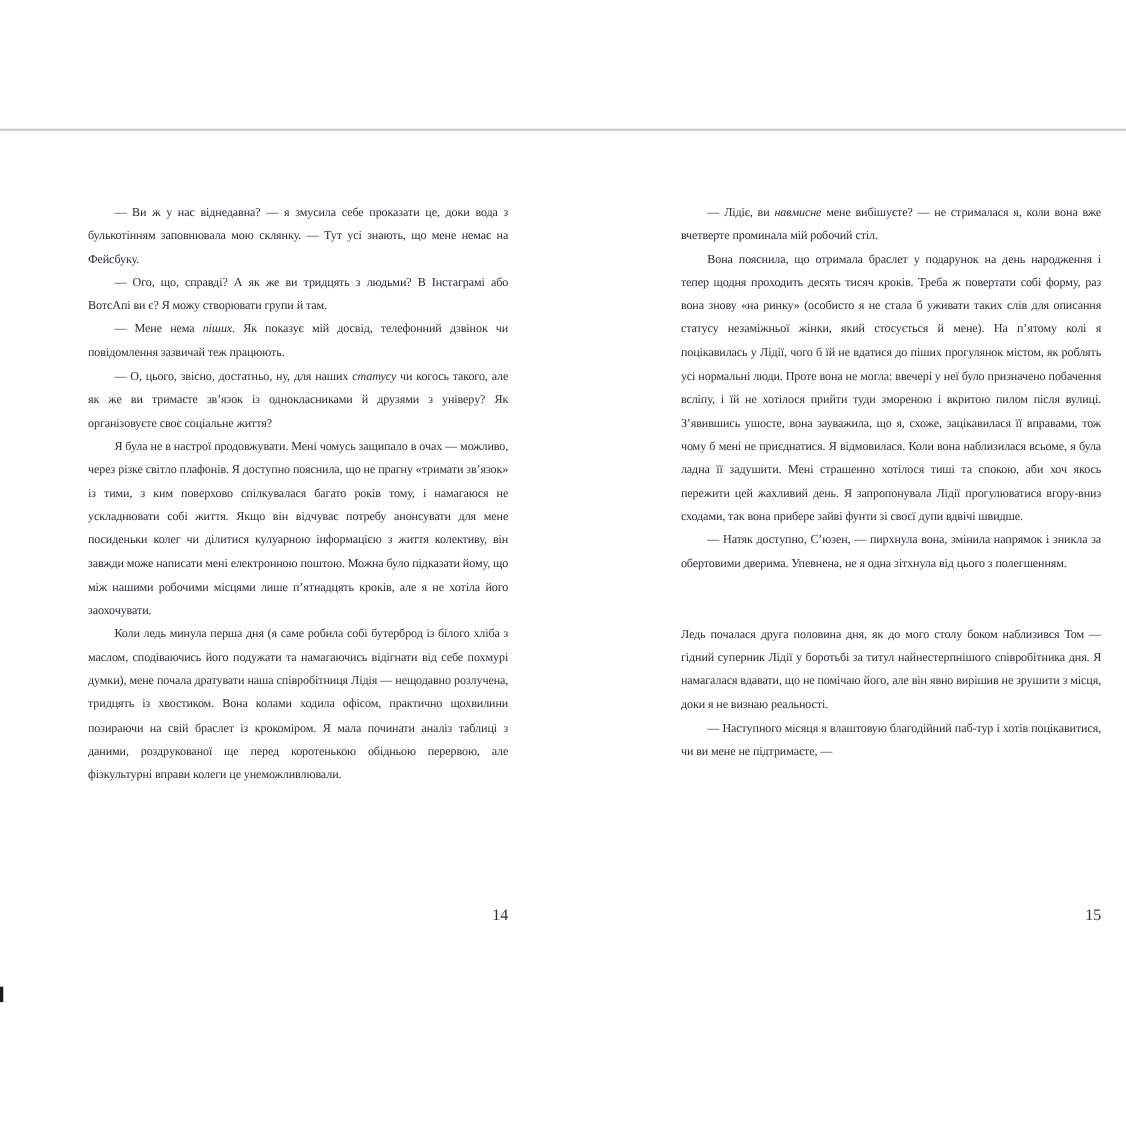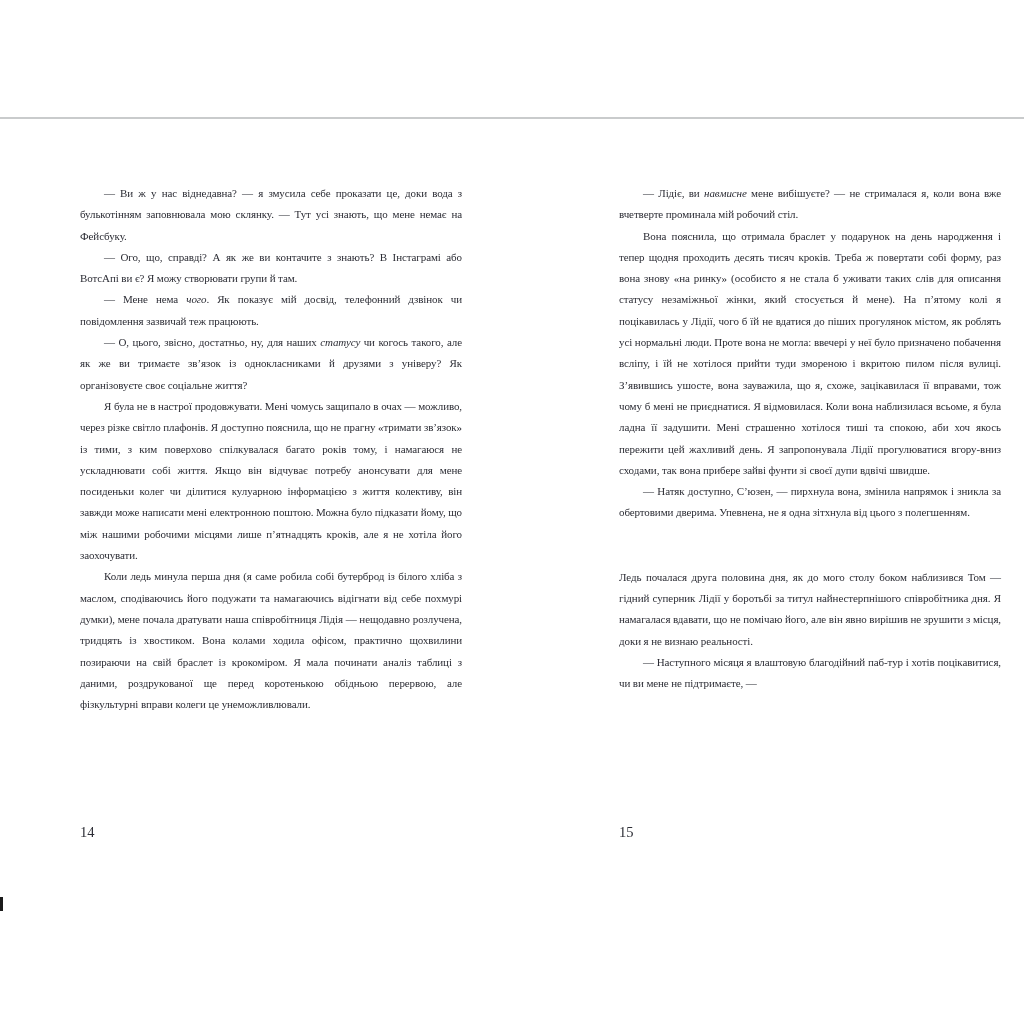--- a/index.html
+++ b/index.html
@@ -38,36 +38,36 @@
     line-height:21.3px;
     color:var(--text);
     text-align:justify;
     letter-spacing:-0.1px;
   }
   .text-block p.indent{text-indent:24px;}
   .text-block p.section-break{margin-top:43px;}
   .text-block em{font-style:italic;}
   .page-number{
     position:absolute;left:0;right:0;top:641px;
-    text-align:left;
+    text-align:right;
     font-size:14.5px;
     color:var(--text);
   }
 </style>
 </head>
 <body>
 
 <div class="top-rule"></div>
 <div class="edge-mark"></div>
 
 <section class="page page-left">
   <div class="text-block">
       <p class="indent"><span>— Ви ж у нас віднедавна? — я змусила себе проказати це, доки вода з булькотінням заповнювала мою склянку. — Тут усі знають, що мене немає на Фейсбуку.</span></p>
-      <p class="indent"><span>— Ого, що, справді? А як же ви контачите з знають? В Інстаграмі або ВотсАпі ви є? Я можу створювати групи й там.</span></p>
-      <p class="indent"><span>— Мене нема </span><em>чого</em><span>. Як показує мій досвід, телефонний дзвінок чи повідомлення зазвичай теж працюють.</span></p>
+      <p class="indent"><span>— Ого, що, справді? А як же ви тридцять з людьми? В Інстаграмі або ВотсАпі ви є? Я можу створювати групи й там.</span></p>
+      <p class="indent"><span>— Мене нема </span><em>піших</em><span>. Як показує мій досвід, телефонний дзвінок чи повідомлення зазвичай теж працюють.</span></p>
       <p class="indent"><span>— О, цього, звісно, достатньо, ну, для наших </span><em>статусу</em><span> чи когось такого, але як же ви тримаєте зв’язок із однокласниками й друзями з універу? Як організовуєте своє соціальне життя?</span></p>
       <p class="indent"><span>Я була не в настрої продовжувати. Мені чомусь защипало в очах — можливо, через різке світло плафонів. Я доступно пояснила, що не прагну «тримати зв’язок» із тими, з ким поверхово спілкувалася багато років тому, і намагаюся не ускладнювати собі життя. Якщо він відчуває потребу анонсувати для мене посиденьки колег чи ділитися кулуарною інформацією з життя колективу, він завжди може написати мені електронною поштою. Можна було підказати йому, що між нашими робочими місцями лише п’ятнадцять кроків, але я не хотіла його заохочувати.</span></p>
       <p class="indent"><span>Коли ледь минула перша дня (я саме робила собі бутерброд із білого хліба з маслом, сподіваючись його подужати та намагаючись відігнати від себе похмурі думки), мене почала дратувати наша співробітниця Лідія — нещодавно розлучена, тридцять із хвостиком. Вона колами ходила офісом, практично щохвилини позираючи на свій браслет із крокоміром. Я мала починати аналіз таблиці з даними, роздрукованої ще перед коротенькою обідньою перервою, але фізкультурні вправи колеги це унеможливлювали.</span></p>
     </div>
   <div class="page-number">14</div>
 </section>
 
 <section class="page page-right">
   <div class="text-block">
       <p class="indent"><span>— Лідіє, ви </span><em>навмисне</em><span> мене вибішуєте? — не стрималася я, коли вона вже вчетверте проминала мій робочий стіл.</span></p>

